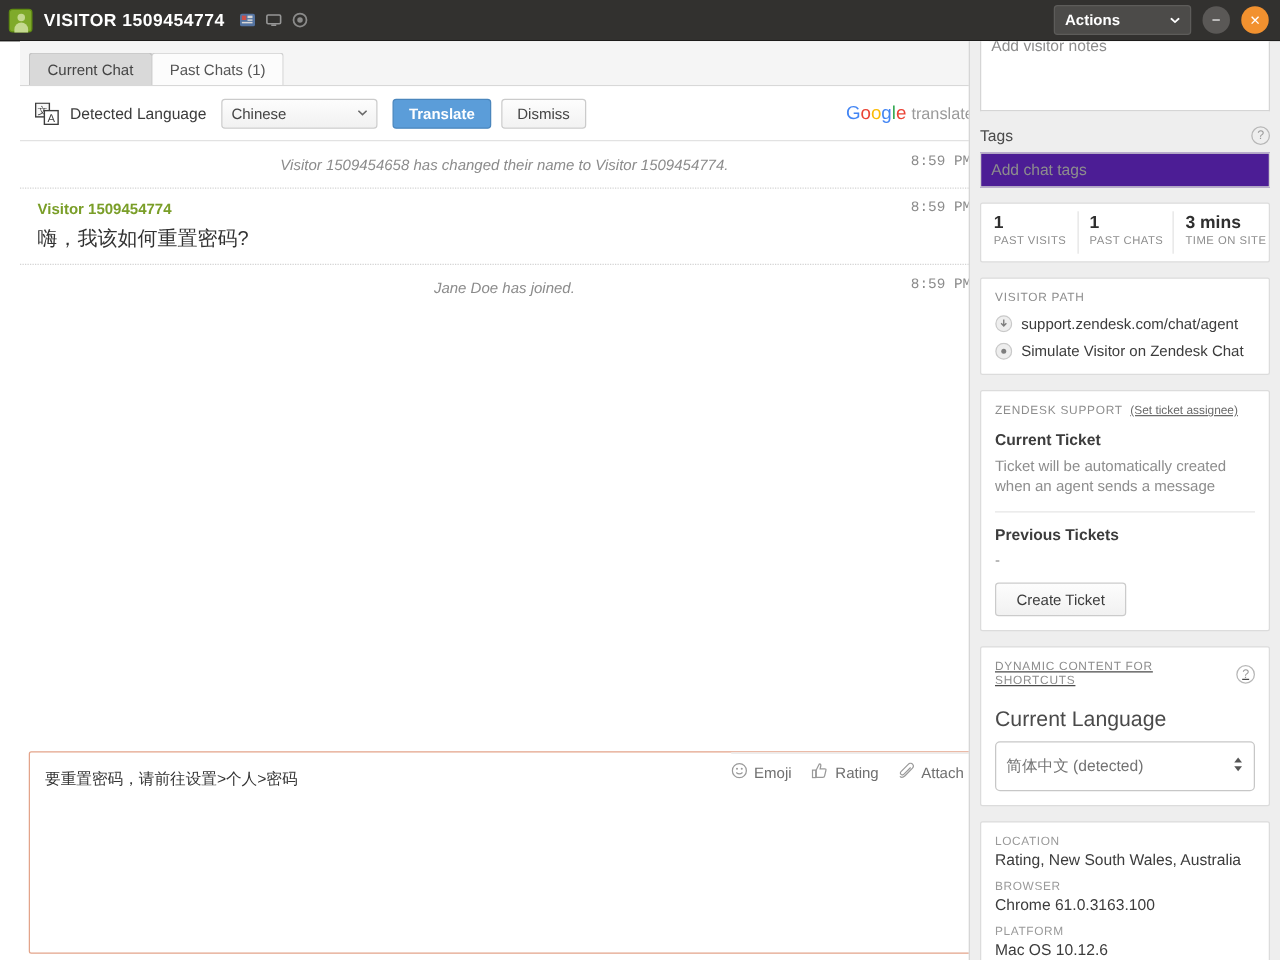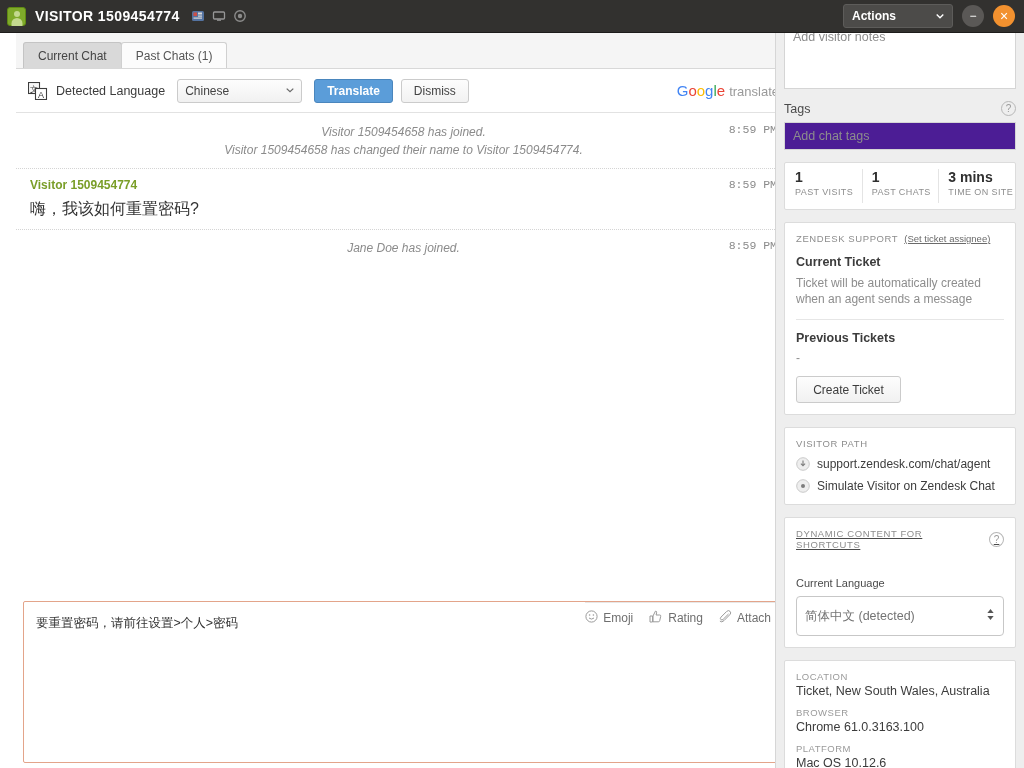--- a/index.html
+++ b/index.html
@@ -209,21 +209,21 @@
   .sub-body { font-size: 12px; color: #8d8d8d; line-height: 16px; margin-top: 6px; }
   .hr { height: 1px; background: #e6e6e6; margin: 12px 0 0 0; }
   .dash { font-size: 12px; color: #8d8d8d; margin-top: 6px; }
   #create-ticket-btn {
     margin-top: 11px; height: 27px; width: 105px;
     background: linear-gradient(#fdfdfd,#f1f1f1);
     border: 1px solid #cbcbcb; border-radius: 3px;
     font-size: 12px; color: #3c3c3c; cursor: pointer;
     display: flex; align-items: center; justify-content: center;
   }
-  .lang-lbl { font-size: 11px; color: #4a4a4a; margin-top: 27px; }
+  .lang-lbl { font-size: 17px; color: #4a4a4a; margin-top: 16px; }
   #current-lang-select {
     margin-top: 7px; height: 40px; width: 100%;
     border: 1px solid #c7c7c7; border-radius: 4px; background: #fff;
     display: flex; align-items: center; justify-content: space-between;
     padding: 0 8px; font-size: 12.5px; color: #737373; cursor: pointer;
   }
   .meta-cap { font-size: 9.5px; color: #9a9a9a; letter-spacing: .5px; margin-top: 9px; }
   .meta-cap:first-child { margin-top: 0; }
   .meta-val { font-size: 12.5px; color: #3c3c3c; margin-top: 2px; }
 </style>
@@ -301,21 +301,20 @@
         <span class="g3">o</span>
         <span class="g4">g</span>
         <span class="g5">l</span>
         <span class="g6">e</span>
       <span class="tword">translate</span>
     </div>
   </div>
 
   <div id="transcript">
     <div class="chat-row no-rule" style="padding-bottom:0;">
-      <div class="sys-line">Visitor 1509454658 has joined.</div>
       <div class="ts">8:59 PM</div>
     </div>
     <div class="chat-row" style="padding-top:0;">
       <div class="sys-line">Visitor 1509454658 has changed their name to Visitor 1509454774.</div>
     </div>
     <div class="chat-row">
       <div class="author">Visitor 1509454774</div>
       <div class="ts">8:59 PM</div>
       <div class="msg-text">嗨，我该如何重置密码?</div>
     </div>
@@ -384,54 +383,54 @@
       </div>
       <div class="stat">
         <div class="stat-num">3 mins</div>
         <div class="stat-lbl">TIME ON SITE</div>
       </div>
     </div>
   </div>
 
   <div class="card">
     <div class="card-inner">
+      <div class="cap">VISITOR PATH</div>
+      <div class="path-item">
+        <span class="path-ic">
+          <svg width="14" height="14" viewBox="0 0 14 14">
+              <circle cx="7" cy="7" r="6.3" fill="#eeeeee" stroke="#c9c9c9"></circle>
+              <path d="M7 3.6 v5 M4.9 6.6 L7 8.8 L9.1 6.6" fill="none" stroke="#7d7d7d" stroke-width="1.1"></path>
+            </svg>
+        </span>
+        <span>support.zendesk.com/chat/agent</span>
+      </div>
+      <div class="path-item">
+        <span class="path-ic">
+          <svg width="14" height="14" viewBox="0 0 14 14">
+              <circle cx="7" cy="7" r="6.3" fill="#eeeeee" stroke="#c9c9c9"></circle>
+              <circle cx="7" cy="7" r="2" fill="#7d7d7d"></circle>
+            </svg>
+        </span>
+        <span>Simulate Visitor on Zendesk Chat</span>
+      </div>
+    </div>
+  </div>
+
+  <div class="card">
+    <div class="card-inner">
       <div class="sb-head" style="justify-content:flex-start;gap:6px;margin-bottom:0;">
         <span class="cap">ZENDESK SUPPORT</span>
         <span class="link-inline">(Set ticket assignee)</span>
       </div>
       <div class="sub-title">Current Ticket</div>
       <div class="sub-body">Ticket will be automatically created when an agent sends a message</div>
       <div class="hr"></div>
       <div class="sub-title">Previous Tickets</div>
       <div class="dash">-</div>
       <div id="create-ticket-btn">Create Ticket</div>
-    </div>
-  </div>
-
-  <div class="card">
-    <div class="card-inner">
-      <div class="cap">VISITOR PATH</div>
-      <div class="path-item">
-        <span class="path-ic">
-          <svg width="14" height="14" viewBox="0 0 14 14">
-              <circle cx="7" cy="7" r="6.3" fill="#eeeeee" stroke="#c9c9c9"></circle>
-              <path d="M7 3.6 v5 M4.9 6.6 L7 8.8 L9.1 6.6" fill="none" stroke="#7d7d7d" stroke-width="1.1"></path>
-            </svg>
-        </span>
-        <span>support.zendesk.com/chat/agent</span>
-      </div>
-      <div class="path-item">
-        <span class="path-ic">
-          <svg width="14" height="14" viewBox="0 0 14 14">
-              <circle cx="7" cy="7" r="6.3" fill="#eeeeee" stroke="#c9c9c9"></circle>
-              <circle cx="7" cy="7" r="2" fill="#7d7d7d"></circle>
-            </svg>
-        </span>
-        <span>Simulate Visitor on Zendesk Chat</span>
-      </div>
     </div>
   </div>
 
   <div class="card">
     <div class="card-inner">
       <div class="sb-head" style="margin-bottom:0;text-decoration:underline;">
         <span class="cap">DYNAMIC CONTENT FOR SHORTCUTS</span>
         <span class="qmark">?</span>
       </div>
       <div class="lang-lbl">Current Language</div>
@@ -443,20 +442,20 @@
               <path d="M4.5 12 L7.6 8 H1.4 z" fill="#555"></path>
             </svg>
         </span>
       </div>
     </div>
   </div>
 
   <div class="card">
     <div class="card-inner">
       <div class="meta-cap">LOCATION</div>
-      <div class="meta-val">Ticket, New South Wales, Australia</div>
+      <div class="meta-val">Rating, New South Wales, Australia</div>
       <div class="meta-cap">BROWSER</div>
       <div class="meta-val">Chrome 61.0.3163.100</div>
       <div class="meta-cap">PLATFORM</div>
       <div class="meta-val">Mac OS 10.12.6</div>
     </div>
   </div>
 </div>
 
 </body></html>

